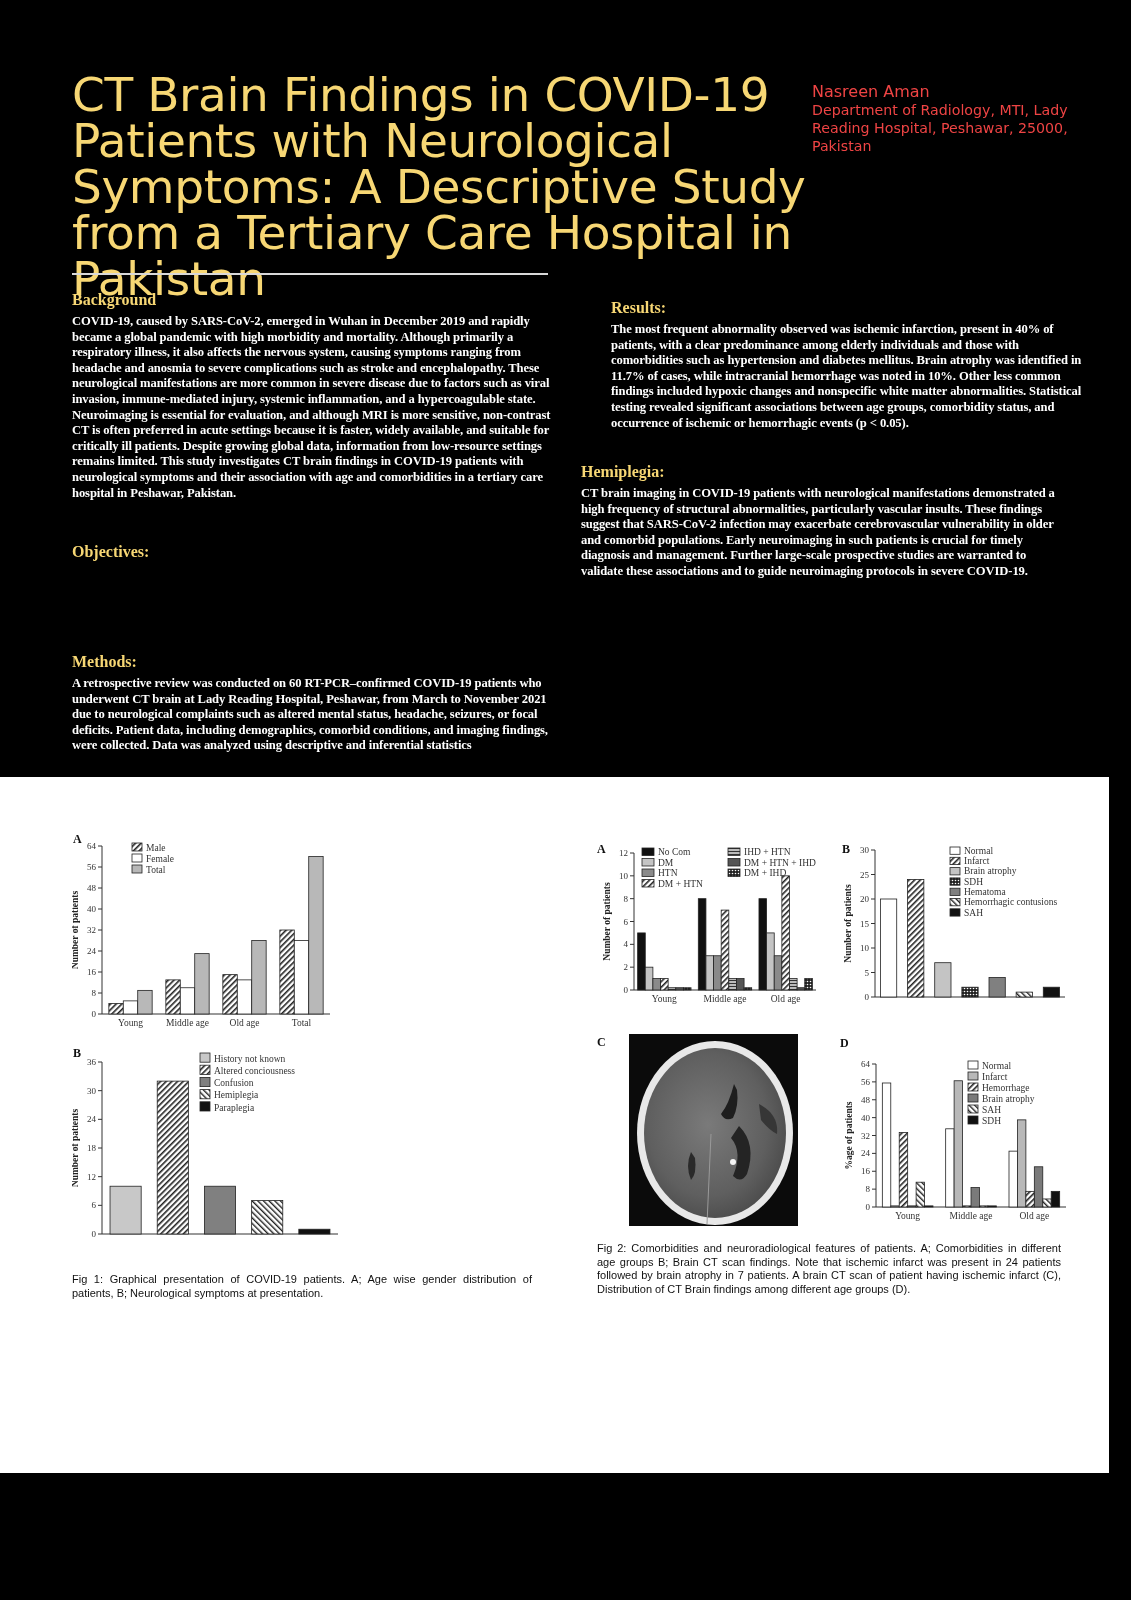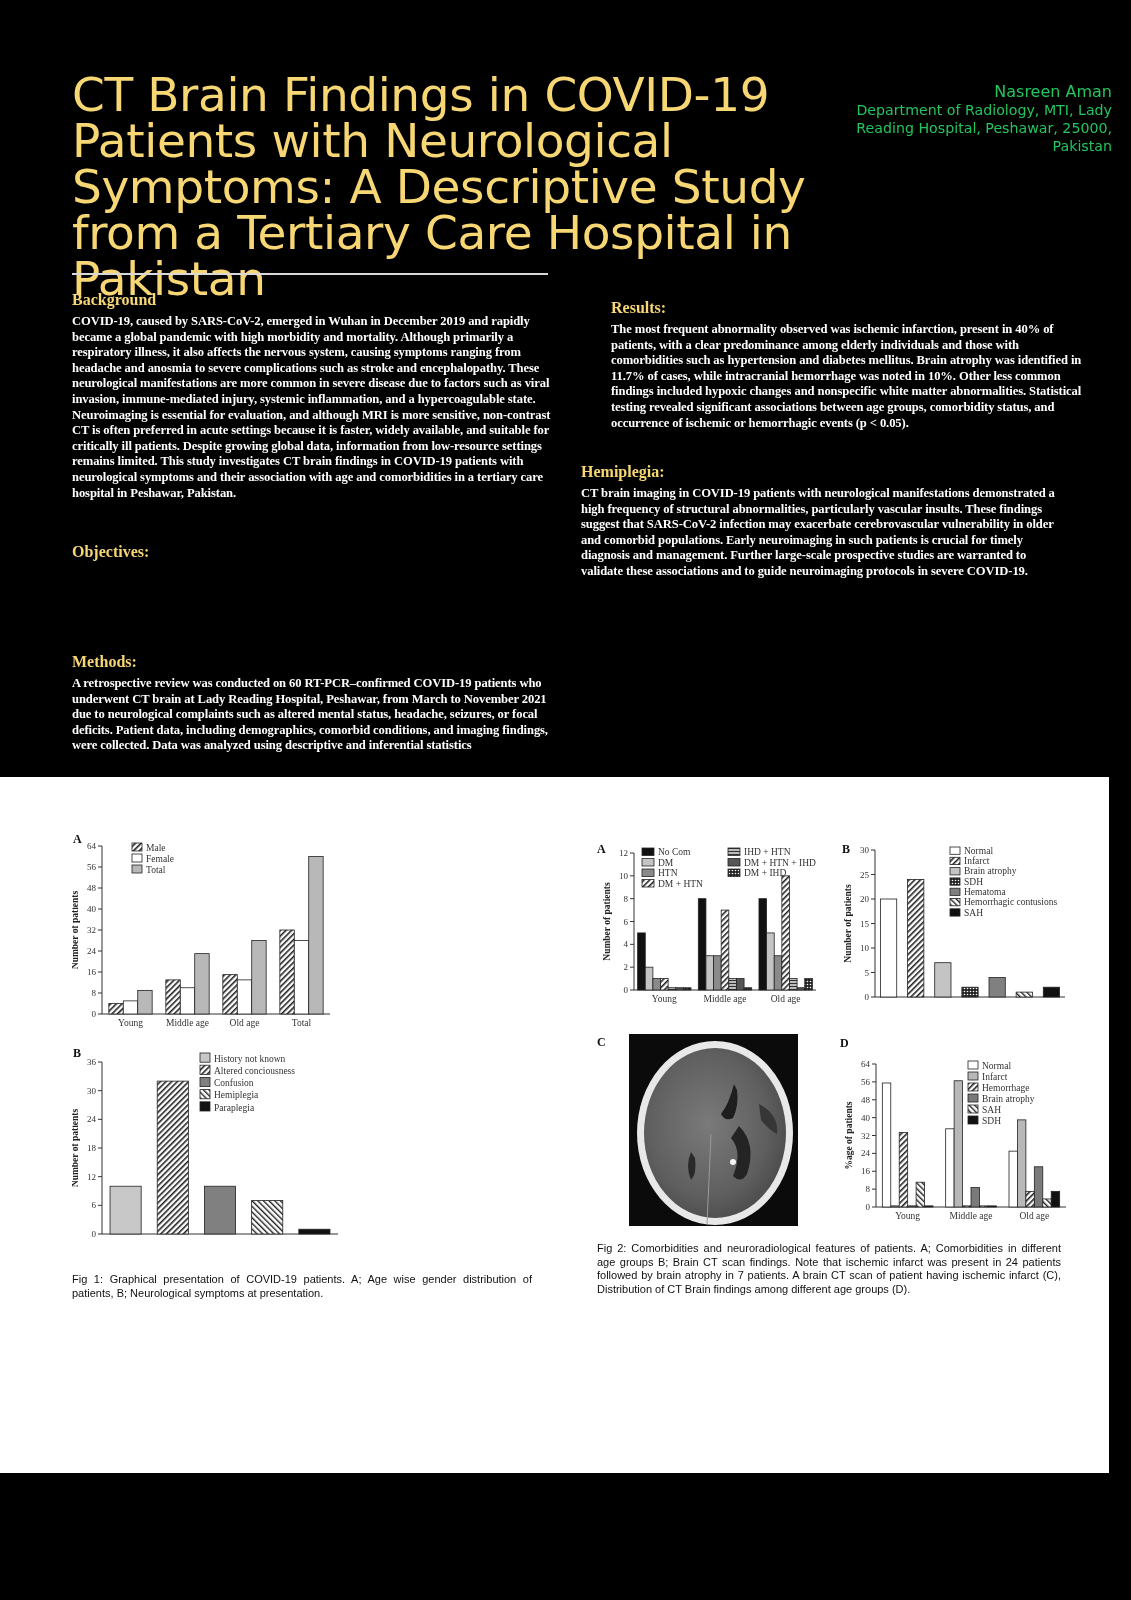--- a/index.html
+++ b/index.html
@@ -1,18 +1,18 @@
 <!DOCTYPE html>
 <html><head>
 <meta charset="utf-8">
 <style>
   html, body { margin:0; padding:0; }
   body { width:1131px; height:1600px; background:#000; position:relative; overflow:hidden; font-family:"Liberation Serif", serif; }
   .title { position:absolute; left:72px; top:72px; width:740px; color:#f7d774; font-family:"DejaVu Sans", sans-serif; font-size:47px; line-height:46px; font-weight:normal; letter-spacing:-0.4px; margin:0; }
-  .author { position:absolute; left:812px; top:82px; width:300px; text-align:right; color:#22c55e; font-family:"DejaVu Sans", sans-serif; font-size:14.2px; line-height:18px; }
+  .author { position:absolute; left:812px; top:82px; width:300px; text-align:left; color:#ef4444; font-family:"DejaVu Sans", sans-serif; font-size:14.2px; line-height:18px; }
   .author .name { font-size:16px; line-height:19px; }
   .rule { position:absolute; left:72px; top:273px; width:476px; height:2px; background:#d8d8d8; }
   .section { position:absolute; color:#fff; }
   .section h2 { margin:0; color:#f7d774; font-family:"Liberation Serif", serif; font-weight:bold; font-size:16px; line-height:24px; }
   .section p { margin:2px 0 0 0; font-weight:bold; font-size:12.6px; line-height:15.6px; color:#fff; letter-spacing:-0.1px; }
   #sec-bg { left:72px; top:288px; width:480px; }
   #sec-obj { left:72px; top:540px; width:480px; }
   #sec-meth { left:72px; top:627px; width:480px;margin-top:23px; }
   #sec-res { left:611px; top:296px; width:480px; }
   #sec-conc { left:581px; top:460px; width:480px; }

